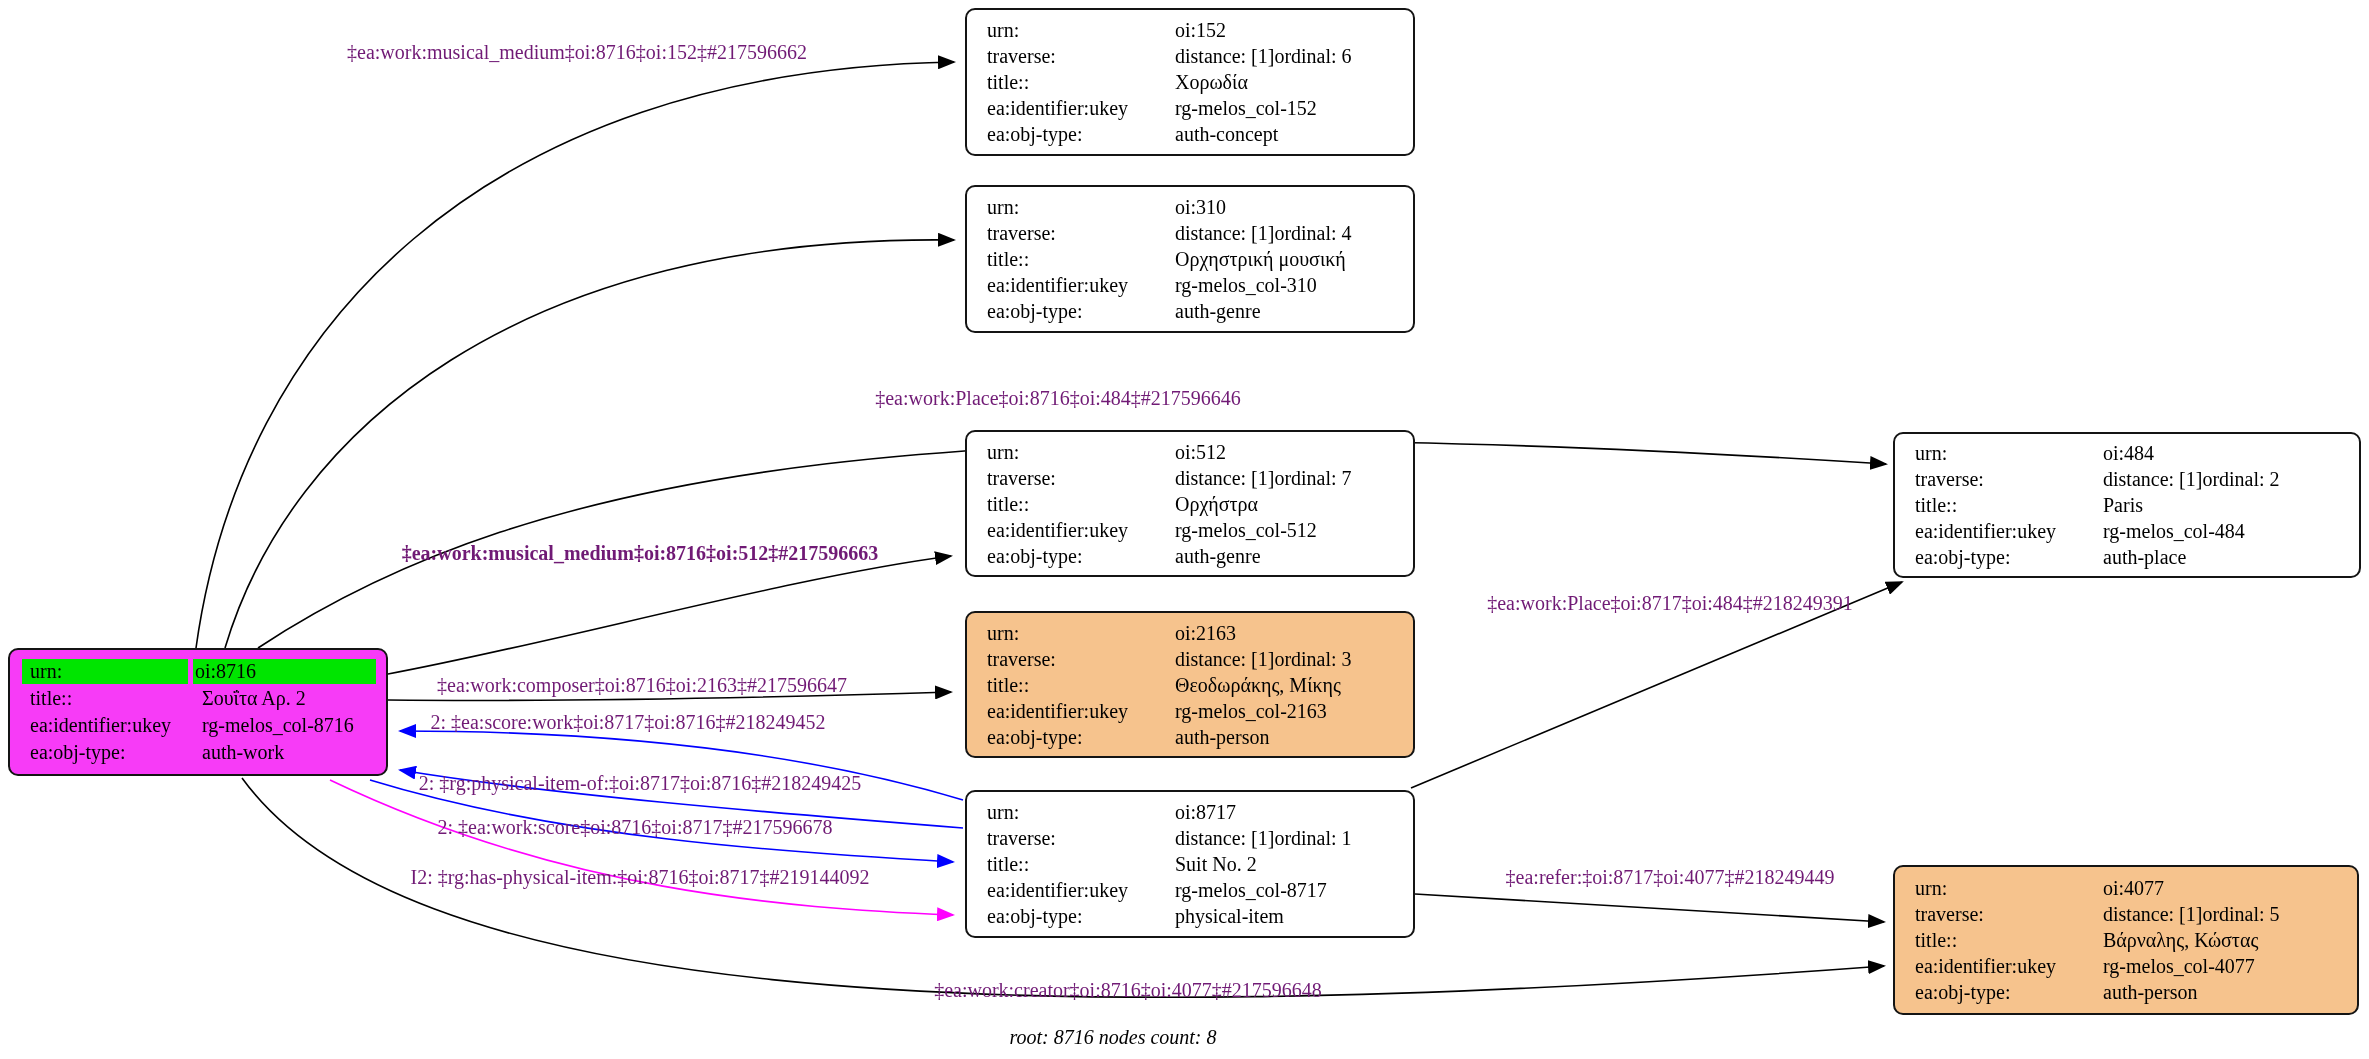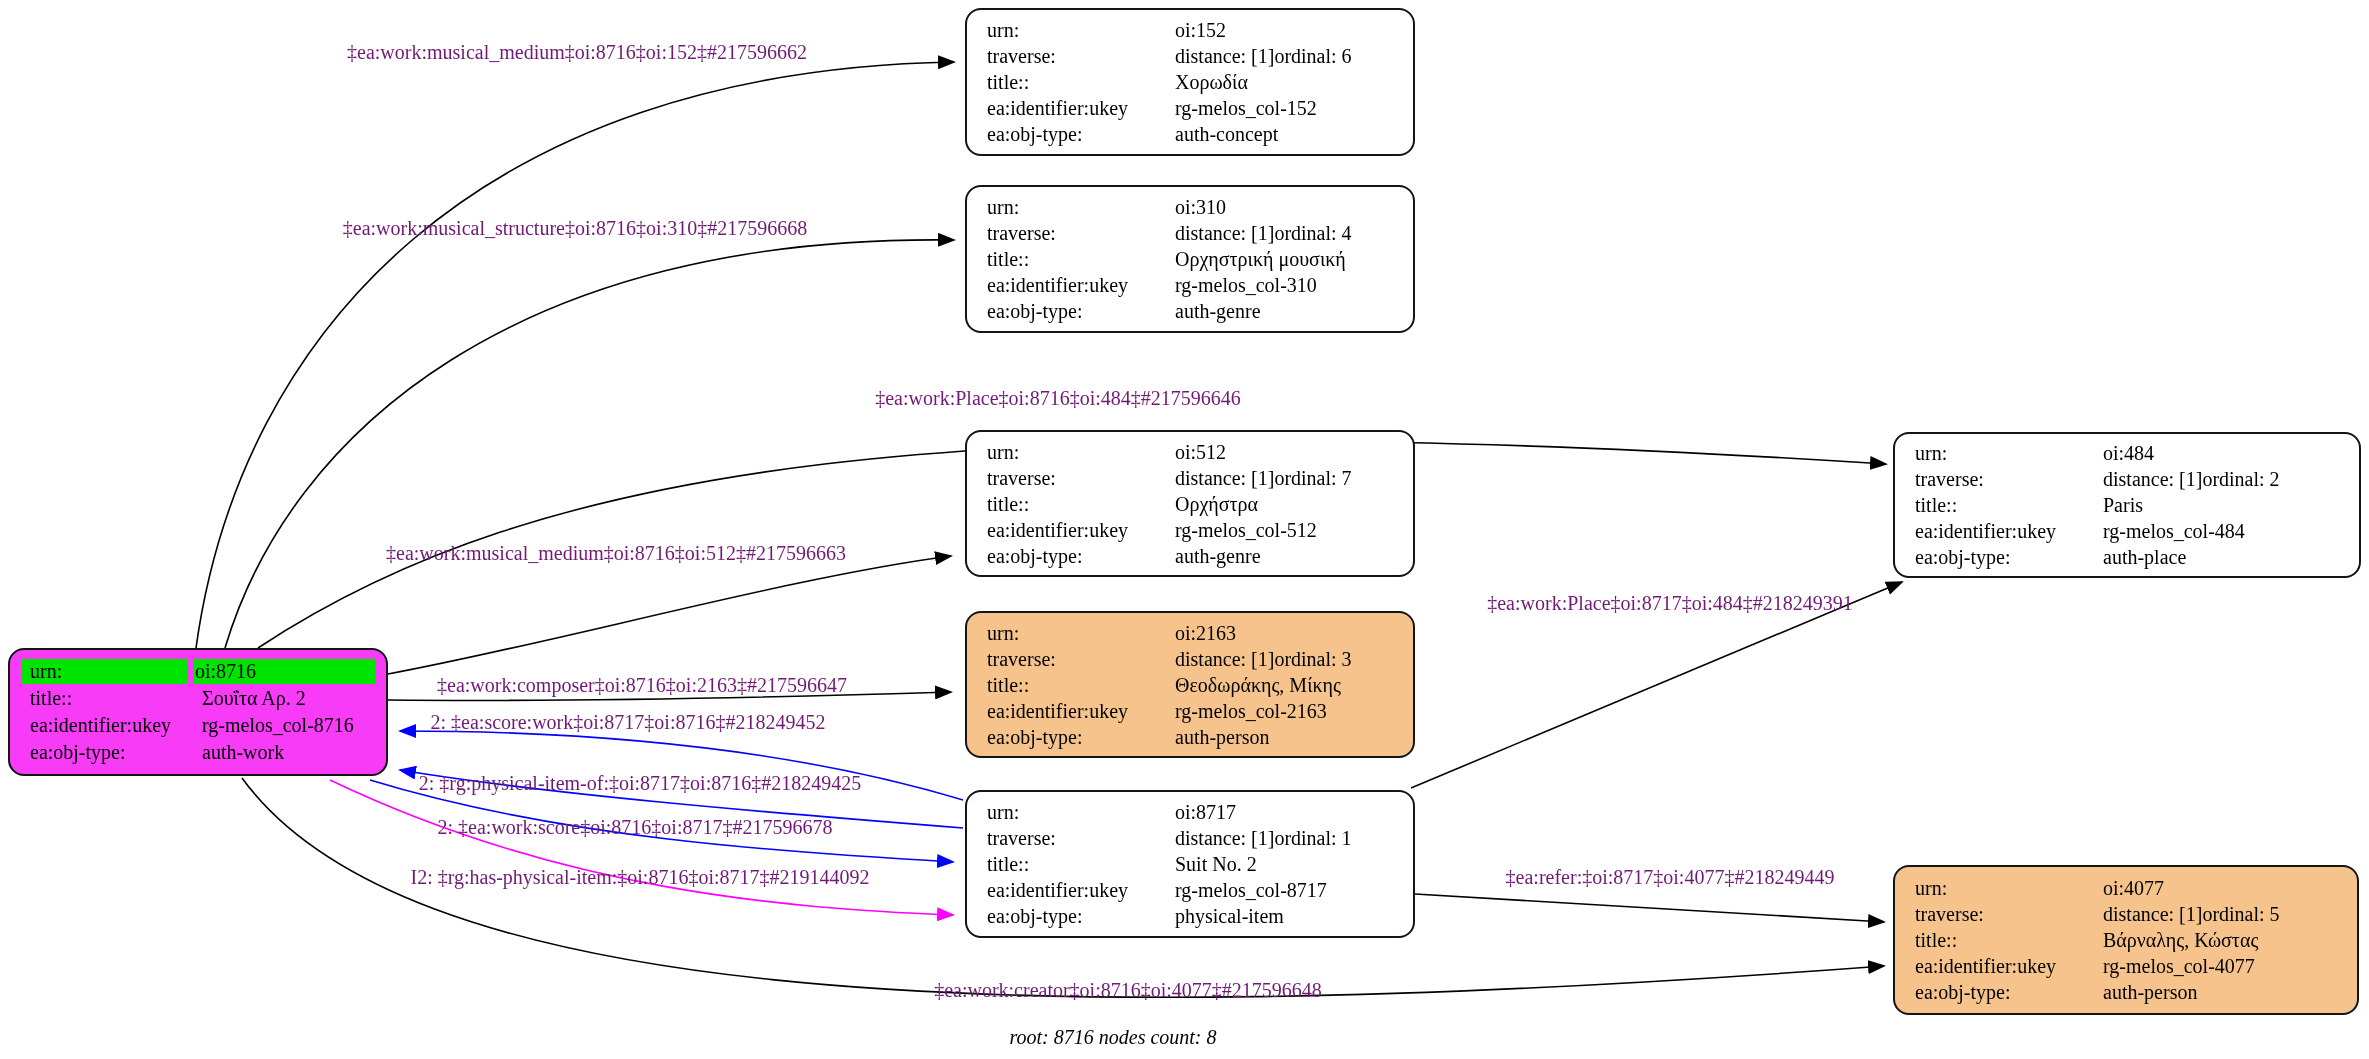--- a/index.html
+++ b/index.html
@@ -1,19 +1,19 @@
 <!DOCTYPE html>
 <html><head>
 <meta charset="utf-8">
 <style>
   html,body{margin:0;padding:0;background:#ffffff;}
   #canvas{position:relative;width:2369px;height:1059px;background:#ffffff;overflow:hidden;
           font-family:"Liberation Serif", "DejaVu Serif", serif;color:#000;}
   #edges{position:absolute;left:0;top:0;width:2369px;height:1059px;pointer-events:none;}
-  .node{position:absolute;box-sizing:border-box;border:2px solid #141414;border-radius:16px;
+  .node{position:absolute;box-sizing:border-box;border:2px solid #141414;border-radius:10px;
         background:#ffffff;display:flex;flex-direction:column;justify-content:center;
         padding:6px 4px;font-size:20px;line-height:26px;}
   .node .row{display:flex;align-items:baseline;height:26px;padding-left:16px;}
   .node .lbl{flex:0 0 188px;white-space:nowrap;}
   .node .val{white-space:nowrap;}
   .traverse-val{display:flex;}
   .ord{}
   .person{background:#f6c38d;}
   .root{background:#f73bf7;}
   .root .row{height:27px;line-height:27px;padding-left:16px;}
@@ -253,23 +253,22 @@
         <span class="lbl">ea:identifier:ukey</span>
         <span class="val">rg-melos_col-4077</span>
       </div>
     <div class="row">
         <span class="lbl">ea:obj-type:</span>
         <span class="val">auth-person</span>
       </div>
   </div>
 
   <div class="elabel" style="left:577px;top:52px;">‡ea:work:musical_medium‡oi:8716‡oi:152‡#217596662</div>
-  <div class="elabel" style="left:575px;top:228px;">‡ea:work:musical_structure‡oi:8716‡oi:310‡#217596668</div>
   <div class="elabel" style="left:1058px;top:398px;">‡ea:work:Place‡oi:8716‡oi:484‡#217596646</div>
-  <div class="elabel" style="left:616px;top:553px;">‡ea:work:musical_medium‡oi:8716‡oi:512‡#217596663</div>
+  <div class="elabel" style="left:640px;top:553px;font-weight:bold;">‡ea:work:musical_medium‡oi:8716‡oi:512‡#217596663</div>
   <div class="elabel" style="left:642px;top:685px;">‡ea:work:composer‡oi:8716‡oi:2163‡#217596647</div>
   <div class="elabel" style="left:628px;top:722px;">2: ‡ea:score:work‡oi:8717‡oi:8716‡#218249452</div>
   <div class="elabel" style="left:640px;top:783px;">2: ‡rg:physical-item-of:‡oi:8717‡oi:8716‡#218249425</div>
   <div class="elabel" style="left:635px;top:827px;">2: ‡ea:work:score‡oi:8716‡oi:8717‡#217596678</div>
   <div class="elabel" style="left:640px;top:877px;">I2: ‡rg:has-physical-item:‡oi:8716‡oi:8717‡#219144092</div>
   <div class="elabel" style="left:1670px;top:603px;">‡ea:work:Place‡oi:8717‡oi:484‡#218249391</div>
   <div class="elabel" style="left:1670px;top:877px;">‡ea:refer:‡oi:8717‡oi:4077‡#218249449</div>
   <div class="elabel" style="left:1128px;top:990px;text-align:right;">‡ea:work:creator‡oi:8716‡oi:4077‡#217596648</div>
 
   <div class="footer" style="left:1113px;top:1037px;">root: 8716 nodes count: 8</div>

